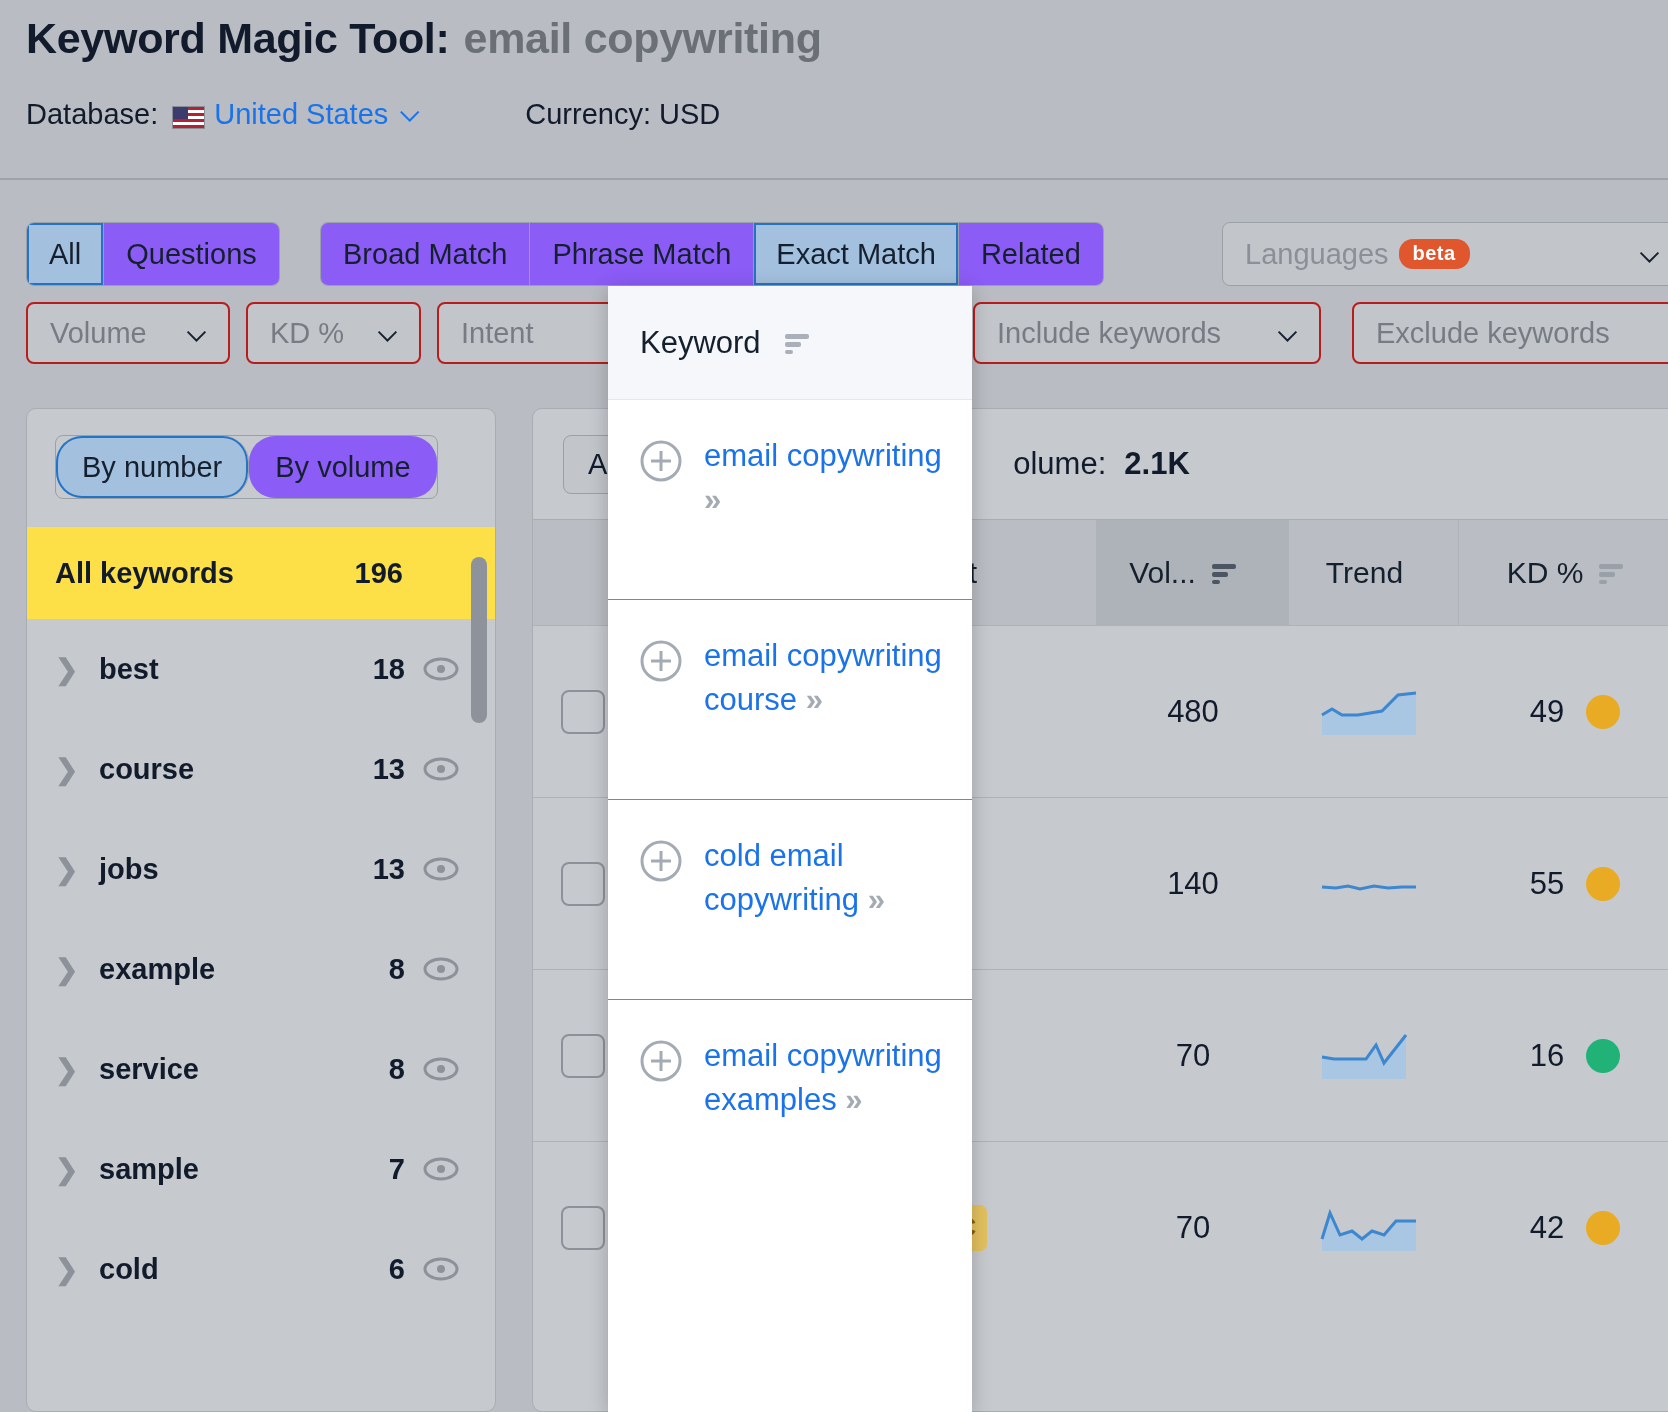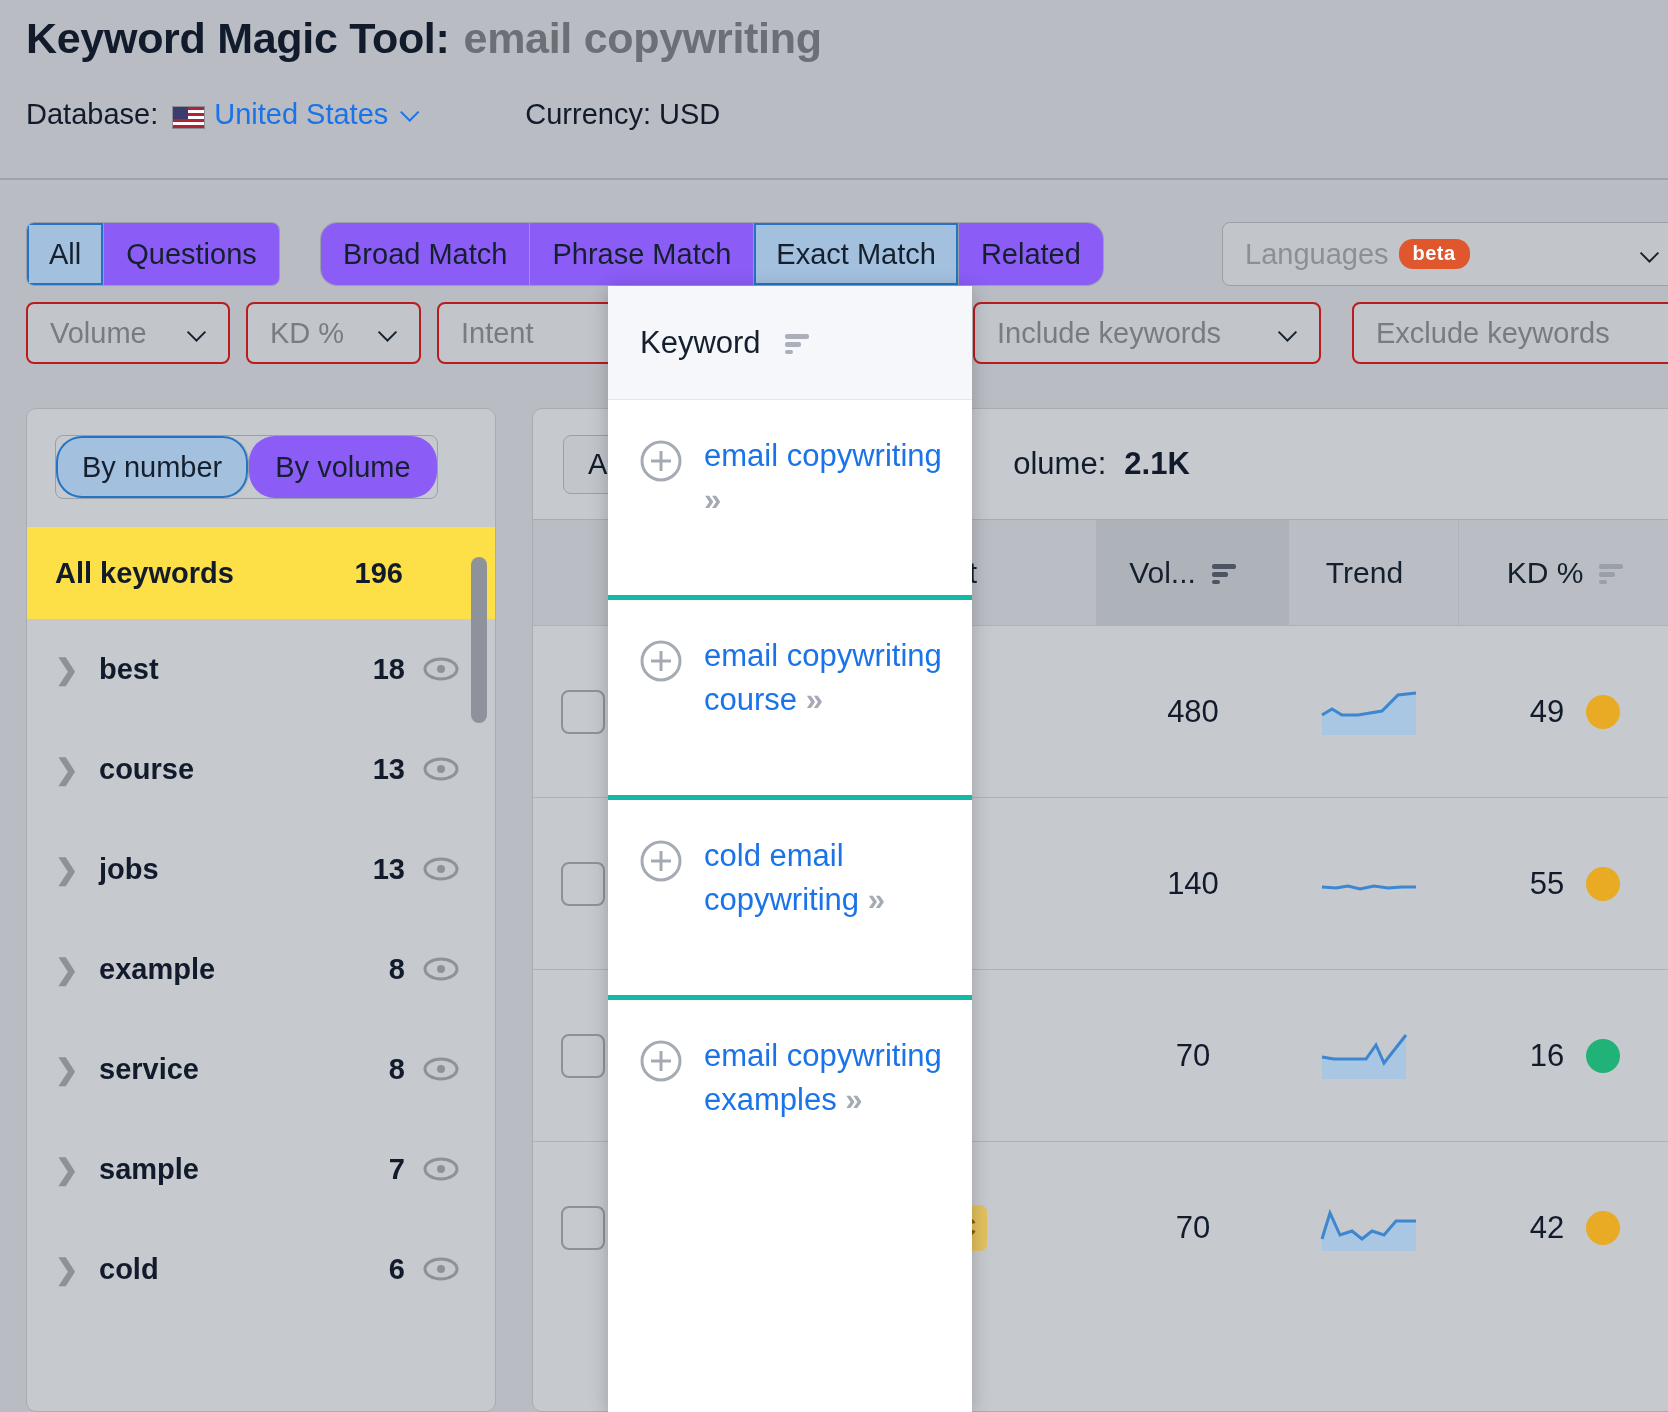--- a/index.html
+++ b/index.html
@@ -47,21 +47,21 @@
     height: 62px; padding: 0 22px;
     font-size: 29px; color: #15202e; cursor: pointer;
     background: #8b5cf6;
     border-right: 1px solid #9aa0a8;
     white-space: nowrap;
   }
   .seg-btn:last-child { border-right: none; }
   .seg-btn.active { background: #a3c0de; box-shadow: inset 0 0 0 2px #2574c4; }
 
   .g1 { left: 26px; top: 32px; }
-  .g2 { left: 320px; top: 32px; border-radius: 17px; }
+  .g2 { left: 320px; top: 32px; }
   .g3 { left: 1222px; top: 32px; width: 460px; }
 
   .pill {
     position: absolute; display: flex; align-items: center; gap: 10px;
     height: 62px; padding: 0 22px;
     border: 2px solid #b91c1c; border-radius: 8px;
     background: #c2c5ca; color: #777c84; font-size: 29px; cursor: pointer;
     white-space: nowrap;
   }
   .pill.lang { color: #8b9098; width: 100%; justify-content: flex-start; }
@@ -145,21 +145,21 @@
     background: #ffffff; box-shadow: 0 3px 18px rgba(0,0,0,.22);
     overflow: hidden; z-index: 50;
   }
   .kwp-head {
     height: 114px; background: #f5f7fb; display: flex; align-items: center;
     padding-left: 32px; gap: 22px; border-bottom: 1px solid #e3e7ee;
   }
   .kwp-head-title { font-size: 31px; color: #15202e; }
   .kwp-item {
     display: flex; align-items: flex-start; gap: 20px;
-    padding: 34px 24px 34px 30px; border-bottom: 5px solid #14b8a6;
+    padding: 34px 24px 34px 30px; border-bottom: 1px solid #14b8a6;
     min-height: 200px;
   }
   .plus-circle { flex: 0 0 46px; margin-top: 4px; }
   .kwp-text { font-size: 31px; line-height: 1.42; color: #1a73e8; cursor: pointer; }
   .dchev { color: #a5abb4; font-weight: 700; font-size: 31px; letter-spacing: -2px; }
 </style>
 </head>
 <body>
 
 <div id="root">

